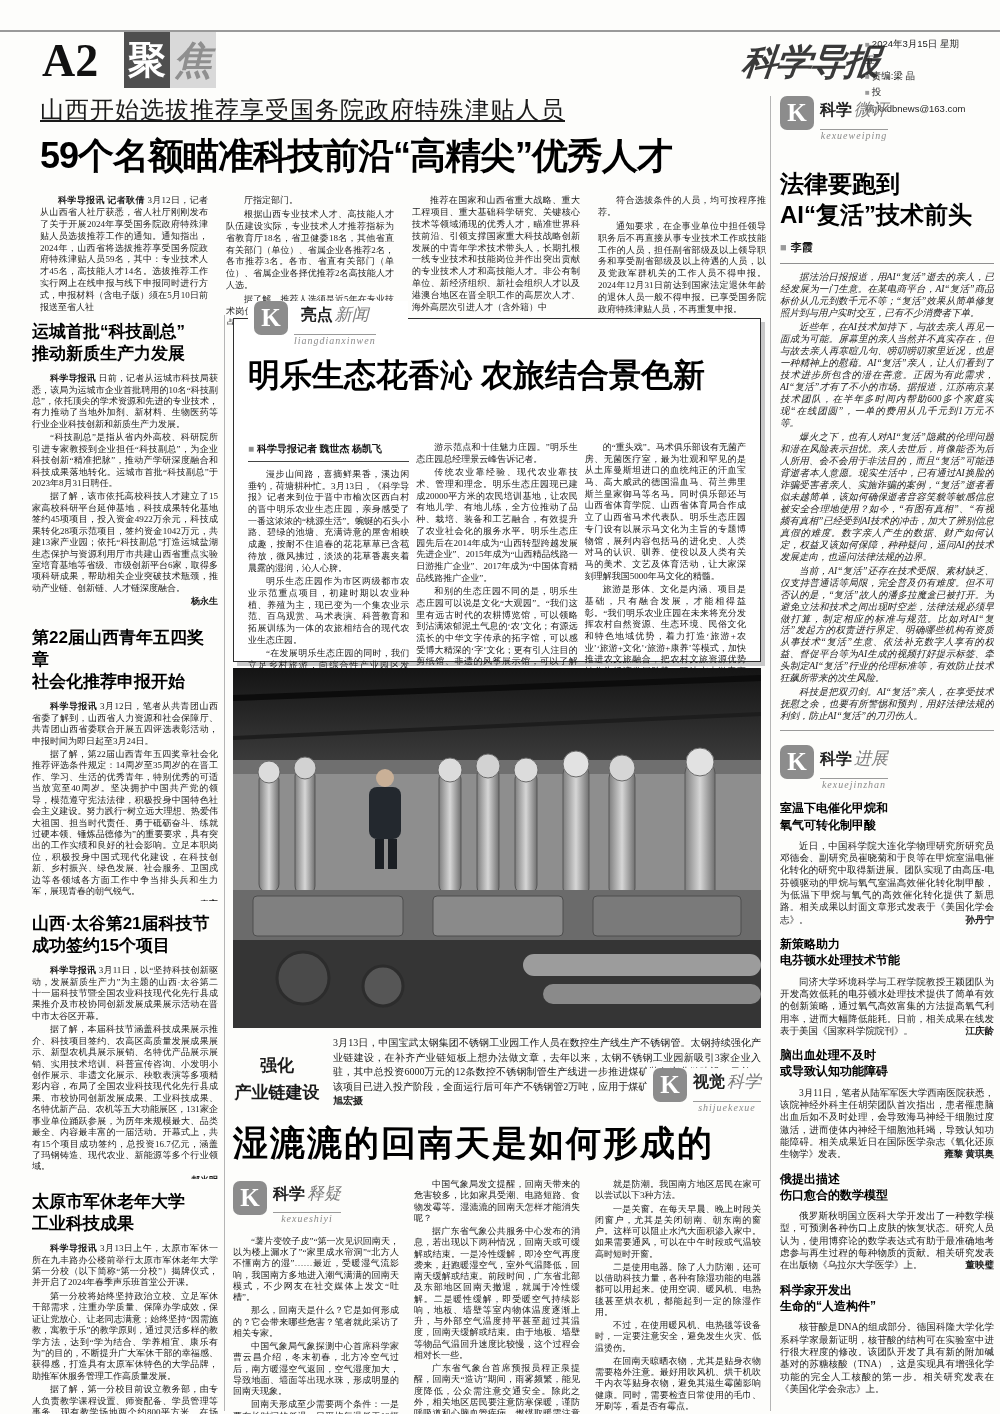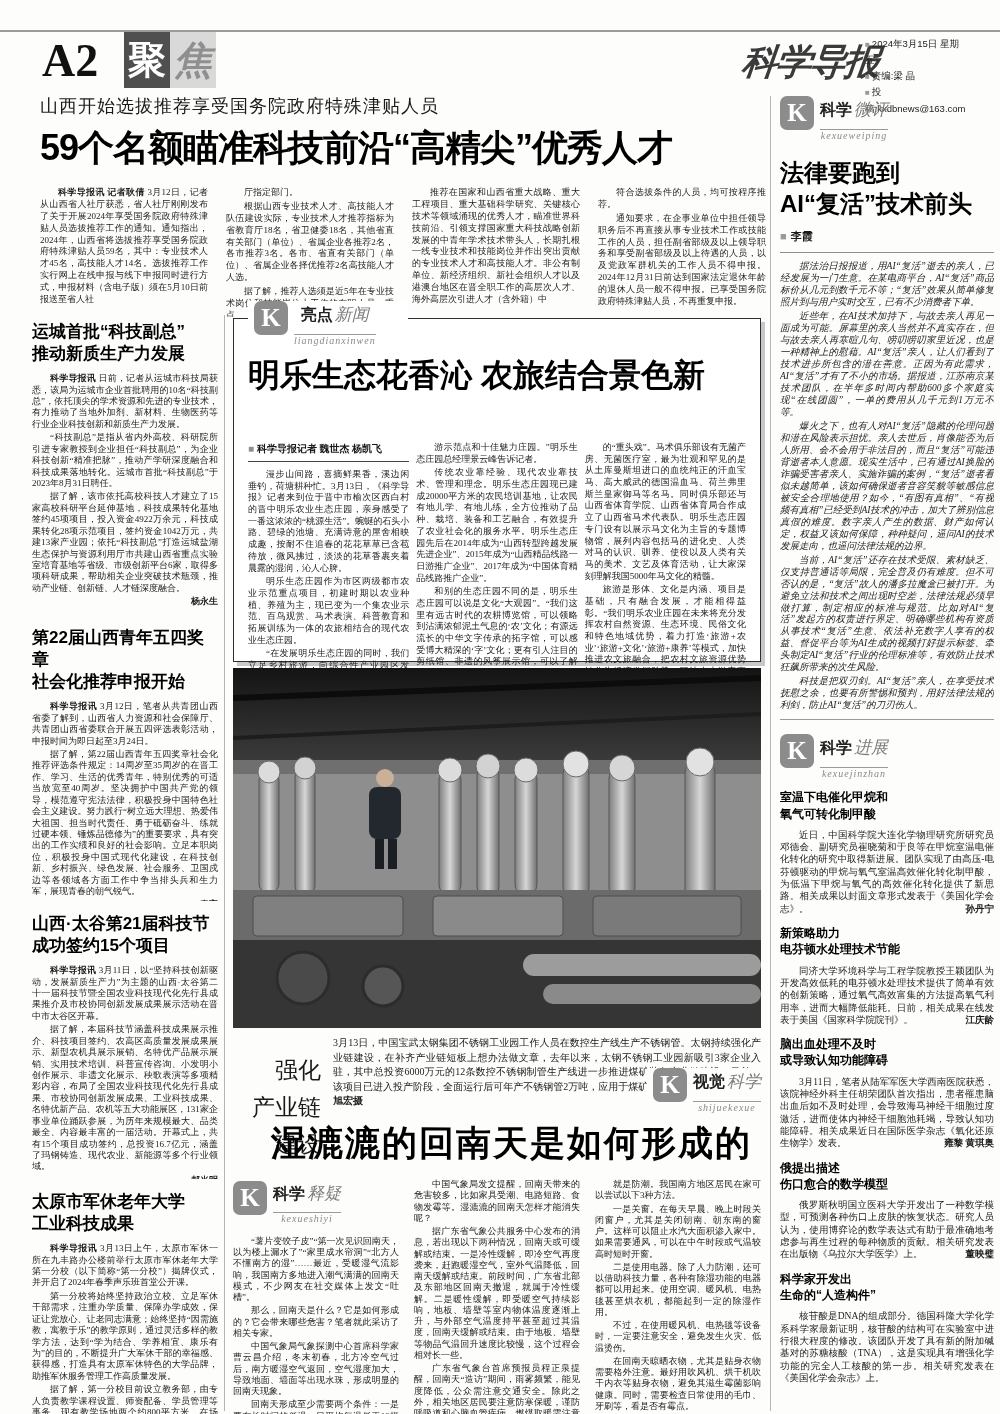--- a/index.html
+++ b/index.html
@@ -15,21 +15,21 @@
   .edition { position:absolute; left:42px; top:34px; font-family:"Liberation Serif",serif; font-weight:bold; font-size:46px; color:#111; }
   .focus { position:absolute; left:124px; top:32px; display:flex; }
   .focus .b1 { width:46px; height:56px; background:#4f4f4f; color:#fff; font-size:38px; font-weight:bold; display:flex; align-items:center; justify-content:center; }
   .focus .b2 { width:46px; height:56px; background:#d9d9d9; color:#8f8f8f; font-size:38px; font-weight:bold; display:flex; align-items:center; justify-content:center; font-family:"Liberation Serif",serif; font-style:italic; }
   .masthead { position:absolute; left:742px; top:38px; width:150px; font-family:"Liberation Serif",serif; font-style:italic; font-weight:bold; font-size:36px; color:#3a3a3a; transform:skewX(-6deg); letter-spacing:-2px; }
   .hinfo { position:absolute; left:865px; top:36px; width:100px; font-size:9.5px; color:#222; line-height:1.7; }
   .hinfo .sq { color:#9a9a9a; font-size:8px; margin-right:2px; }
 
   
   .topstory { position:absolute; left:40px; top:94px; width:726px; }
-  .kicker { font-size:18px; color:#1a1a1a; letter-spacing:1px; }
+  .kicker { font-size:24px; color:#1a1a1a; letter-spacing:1px;text-decoration:underline; }
   .bighead { margin-top:6px; font-size:36px; font-weight:900; color:#000; letter-spacing:-1px; white-space:nowrap; }
   .tbody { display:flex; gap:18px; margin-top:14px; height:130px; overflow:hidden; }
   .tbody .col { flex:1; font-family:"Liberation Serif",serif; font-size:9px; line-height:1.32; color:#1c1c1c; }
 
   
   .rail { position:absolute; left:32px; top:315px; width:186px; }
   .rail article { overflow:hidden; margin-bottom:6px; }
   .rail h3 { font-size:17px; line-height:1.3; font-weight:bold; color:#000; margin:6px 0 8px 0; }
   .rail .rbody { font-family:"Liberation Serif",serif; font-size:9px; line-height:1.27; }
   .ra1 { height:300px; } .ra2 { height:280px; } .ra3 { height:272px; } .ra4 { height:238px; }
@@ -47,36 +47,36 @@
   .hbox .klogo { transform:translateY(-18px); background:#fff; width:160px; padding:0 6px; }
   .boxhead { font-size:32px; font-weight:900; color:#000; letter-spacing:0px; margin:-10px 0 10px 0; white-space:nowrap; }
   .boxcols { display:flex; gap:7px; height:250px; overflow:hidden;margin-top:44px; }
   .boxcols .col { flex:1; font-family:"Liberation Serif",serif; font-size:9px; line-height:1.3; }
   .byline { font-weight:bold; font-size:10px; text-indent:0; border-bottom:1.5px solid #444; padding-bottom:6px; margin-bottom:7px; }
   .byline .sq { color:#8f8f8f; margin-right:3px; }
 
   
   .photo { position:absolute; left:233px; top:668px; width:528px; height:360px; }
   .caption { position:absolute; left:233px; top:1036px; width:528px; height:80px; display:flex; gap:12px; }
-  .cap-label { flex:0 0 88px; font-size:23px; font-weight:normal; line-height:1.6; text-align:right; padding-top:16px; }
+  .cap-label { flex:0 0 88px; font-size:17px; font-weight:bold; line-height:1.6; text-align:center; padding-top:16px; }
   .cap-text { flex:1; font-family:"Liberation Serif",serif; font-size:10px; line-height:1.45; text-align:justify; }
   .cap-text .credit { font-weight:bold; }
   .cap-text .sq { color:#9a9a9a; margin:0 2px; }
   .cap-logo { position:absolute; right:0; top:32px; background:#fdfdfb; padding-left:6px; }
 
   
   .bottom { position:absolute; left:233px; top:1120px; width:528px; height:290px; }
-  .bhead { font-size:35px; font-weight:900; letter-spacing:2px; white-space:nowrap; color:#000;margin-left:38px; }
+  .bhead { font-size:35px; font-weight:900; letter-spacing:2px; white-space:nowrap; color:#000; }
   .bcols { display:flex; gap:15px; margin-top:12px; height:236px; overflow:hidden; }
   .bcols .col { flex:1; font-family:"Liberation Serif",serif; font-size:9px; line-height:1.25; }
   .bcols .klogo { margin:2px 0 10px 0; }
 
   
   .sidebar { position:absolute; left:780px; top:96px; width:214px; }
-  .wp-head { font-size:24px; font-weight:900; line-height:1.3; color:#000; margin:16px 0 10px 0; }
+  .wp-head { font-size:24px; font-weight:900; line-height:1.3; color:#000; margin:27px 0 10px 0; }
   .wp-author { font-weight:bold; font-size:11px; border-bottom:1px solid #8f8f8f; padding-bottom:8px; margin-bottom:8px; }
   .wp-author .sq { color:#9a9a9a; margin-right:4px; }
   .wp-body { height:448px; overflow:hidden; font-family:"Liberation Serif",serif; font-style:italic; font-size:9.5px; line-height:1.26; }
   .sb-div { height:1px; background:#9a9a9a; margin:10px 0 14px 0; }
   .jz article h4 { font-size:12px; line-height:1.35; font-weight:bold; color:#000; margin:10px 0 7px 0; }
   .jz .jbody { font-family:"Liberation Serif",serif; font-size:9.5px; line-height:1.3; text-align:justify; }
   .jz .jauthor { font-weight:bold; float:right; text-indent:0; }
 </style>
 </head>
 <body>

